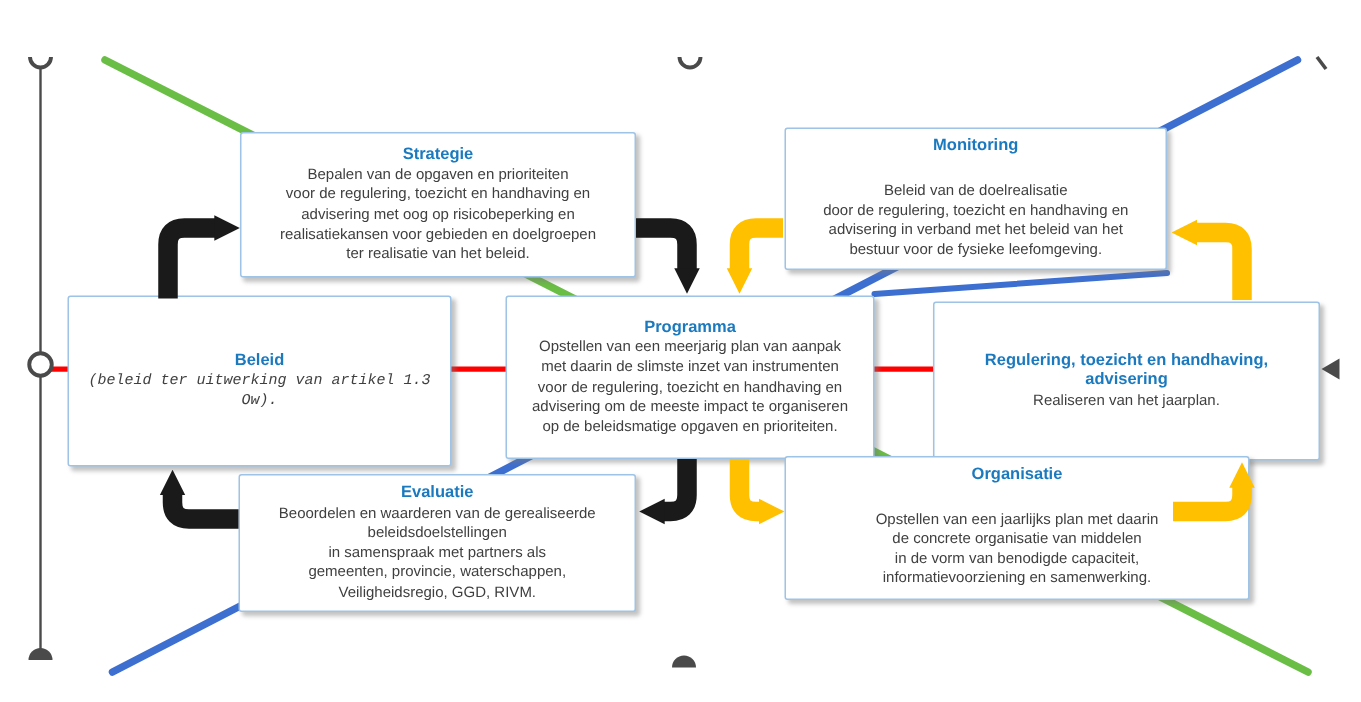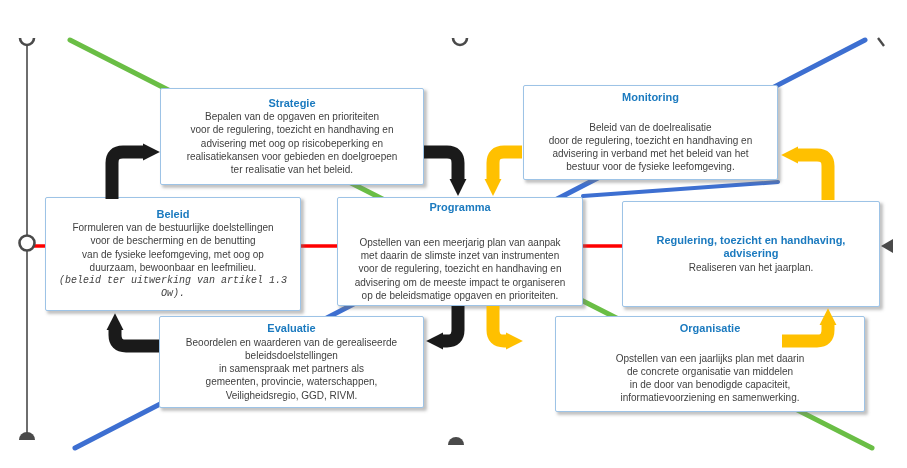--- a/index.html
+++ b/index.html
@@ -44,28 +44,24 @@
   <div class="box topalign" style="left:523px; top:85px; width:255px; height:95px;">
     <div class="title">Monitoring</div>
     <div class="body">Beleid van de doelrealisatie
 door de regulering, toezicht en handhaving en
 advisering in verband met het beleid van het
 bestuur voor de fysieke leefomgeving.</div>
   </div>
 
   <div class="box" style="left:45px; top:197px; width:256px; height:114px;">
     <div class="title">Beleid</div>
-    <div class="body">Formuleren van de bestuurlijke doelstellingen
-voor de bescherming en de benutting
-van de fysieke leefomgeving, met oog op
-duurzaam, bewoonbaar en leefmilieu.</div>
     <div class="note">(beleid ter uitwerking van artikel 1.3 Ow).</div>
   </div>
 
-  <div class="box" style="left:337px; top:197px; width:246px; height:109px;justify-content:space-between;">
+  <div class="box" style="left:337px; top:197px; width:246px; height:109px;">
     <div class="title">Programma</div>
     <div class="body">Opstellen van een meerjarig plan van aanpak
 met daarin de slimste inzet van instrumenten
 voor de regulering, toezicht en handhaving en
 advisering om de meeste impact te organiseren
 op de beleidsmatige opgaven en prioriteiten.</div>
   </div>
 
   <div class="box" style="left:622px; top:201px; width:258px; height:106px;">
     <div class="title">Regulering, toezicht en handhaving, advisering</div>
@@ -74,25 +70,25 @@
 
   <div class="box" style="left:159px; top:316px; width:265px; height:92px;">
     <div class="title">Evaluatie</div>
     <div class="body">Beoordelen en waarderen van de gerealiseerde
 beleidsdoelstellingen
 in samenspraak met partners als
 gemeenten, provincie, waterschappen,
 Veiligheidsregio, GGD, RIVM.</div>
   </div>
 
-  <div class="box topalign" style="left:523px; top:316px; width:310px; height:96px;margin-left:32px;">
+  <div class="box topalign" style="left:523px; top:304px; width:310px; height:96px;">
     <div class="title">Organisatie</div>
     <div class="body">Opstellen van een jaarlijks plan met daarin
 de concrete organisatie van middelen
-in de door van benodigde capaciteit,
+in de vorm van benodigde capaciteit,
 informatievoorziening en samenwerking.</div>
   </div>
 
   <svg class="layer z-arrows" width="907" height="468">
     <defs>
       <marker id="mBlack" viewBox="0 0 12 12" markerWidth="17" markerHeight="23" refX="1.5" refY="6" orient="auto" markerUnits="userSpaceOnUse">
         <path d="M0 0 L12 6 L0 12 Z" fill="#1A1A1A"></path>
       </marker>
       <marker id="mYellow" viewBox="0 0 12 12" markerWidth="17" markerHeight="23" refX="1.5" refY="6" orient="auto" markerUnits="userSpaceOnUse">
         <path d="M0 0 L12 6 L0 12 Z" fill="#FFC000"></path>

